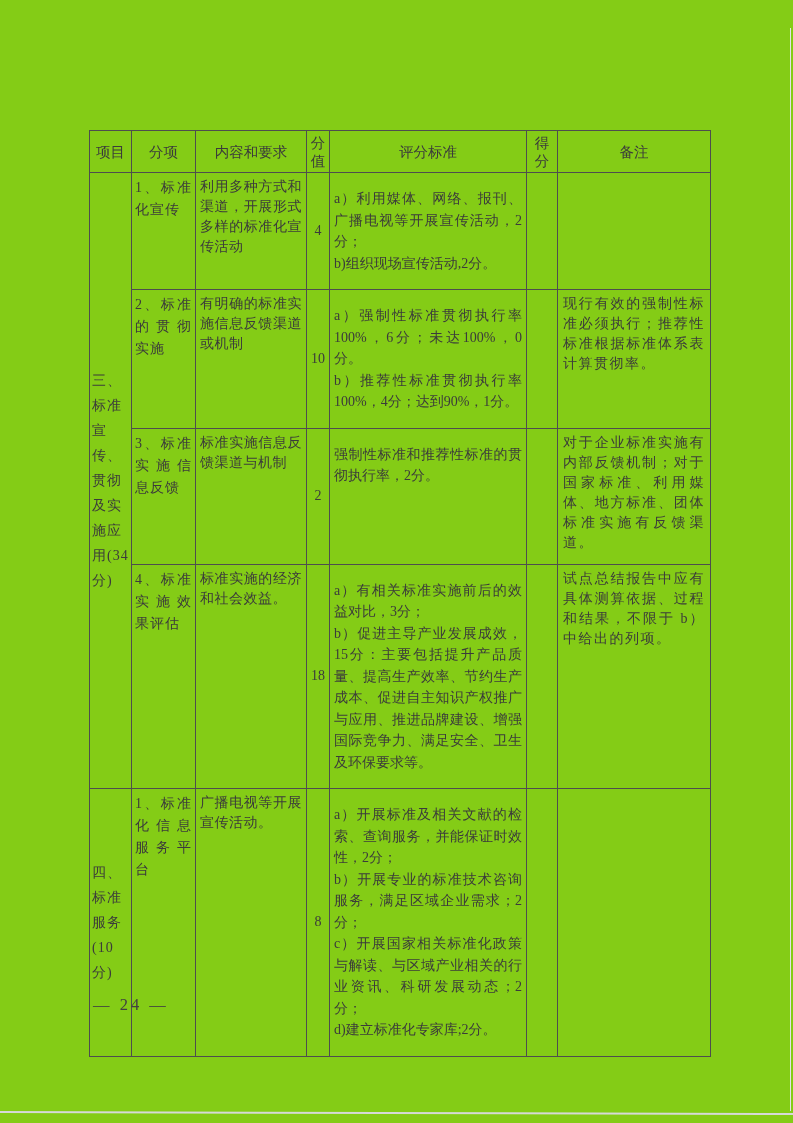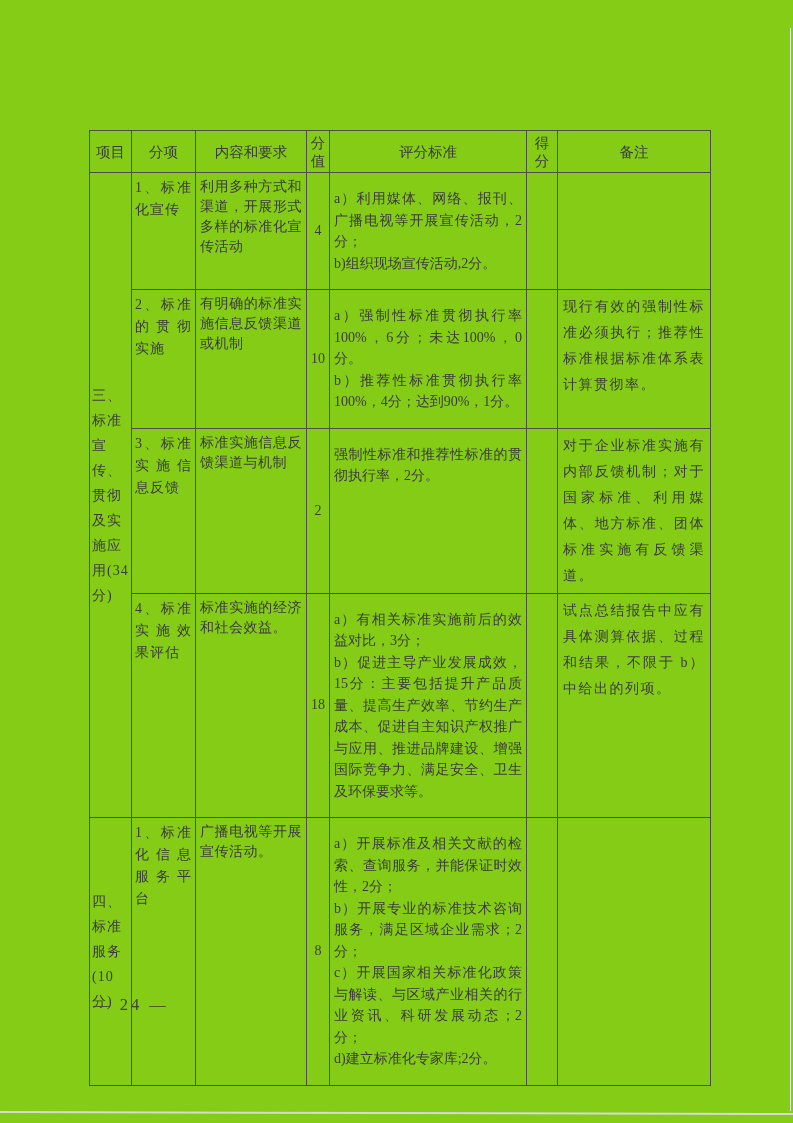--- a/index.html
+++ b/index.html
@@ -66,21 +66,21 @@
     vertical-align: top;
     padding: 15px 4px;
     line-height: 21.5px;
     white-space: pre-line;
     text-align: justify;
   }
   td.gained { padding: 0; }
   td.remark {
     vertical-align: top;
     padding: 4px 5px;
-    line-height: 26px;
+    line-height: 20px;
     letter-spacing: 1.5px;
     white-space: pre-line;
     text-align: justify;
   }
   .page-number {
     position: absolute;
     left: 93px;
     top: 995px;
     font-size: 16.5px;
     color: #414141;

